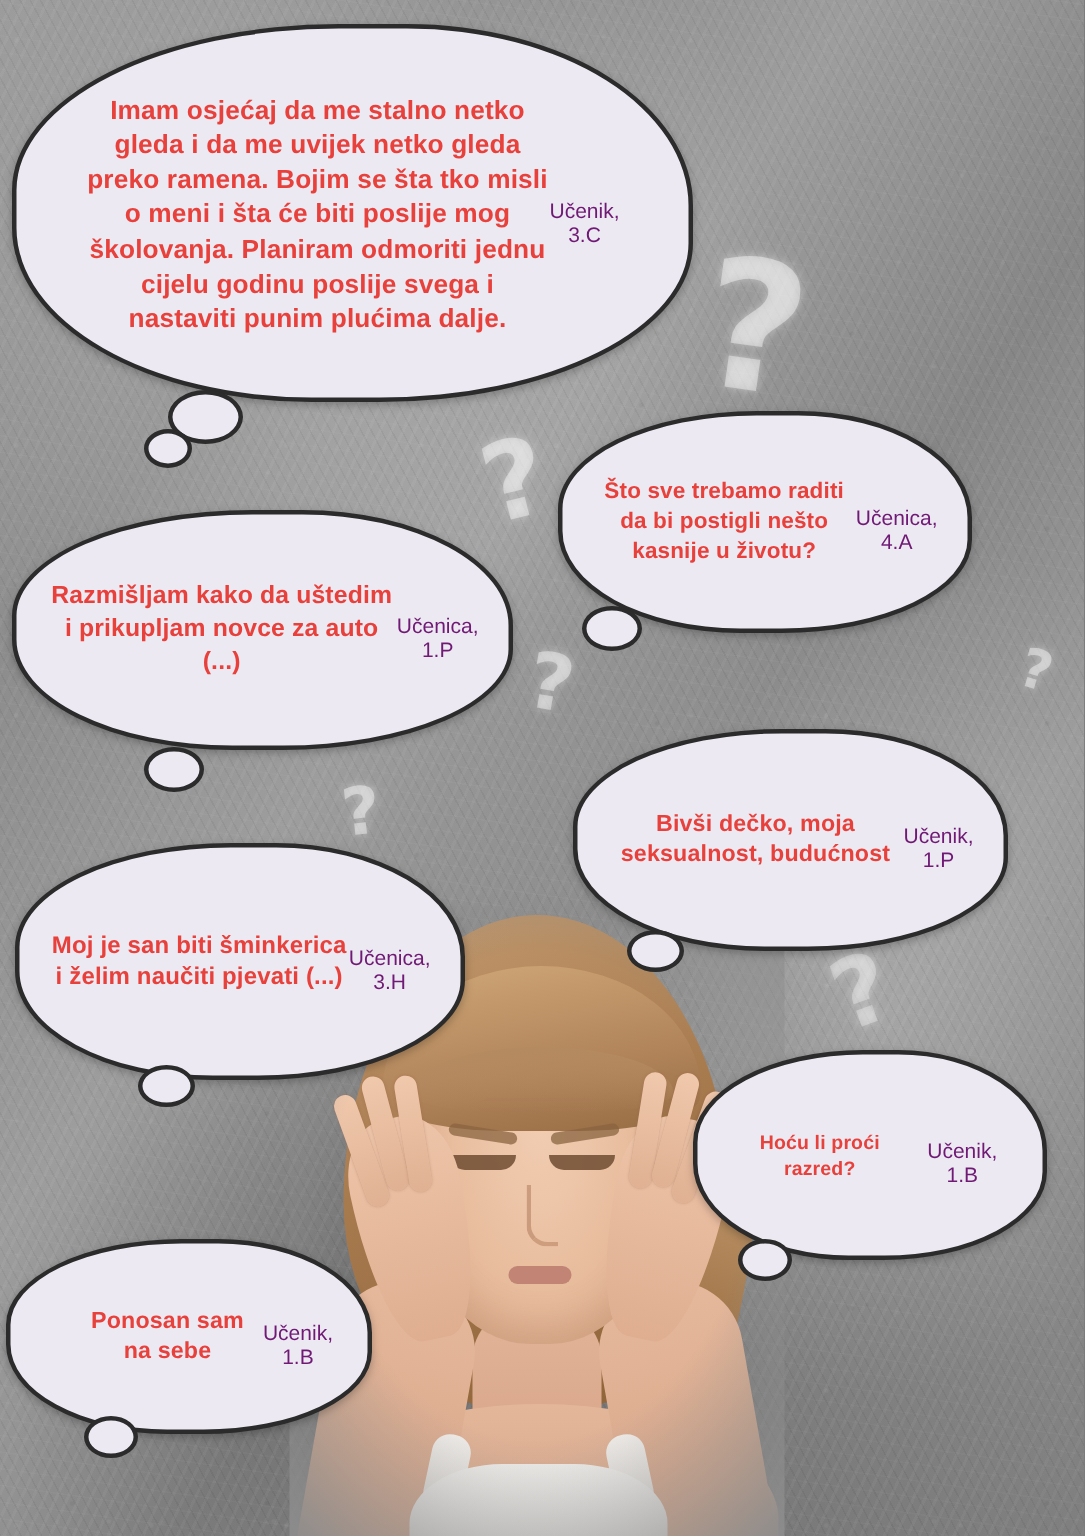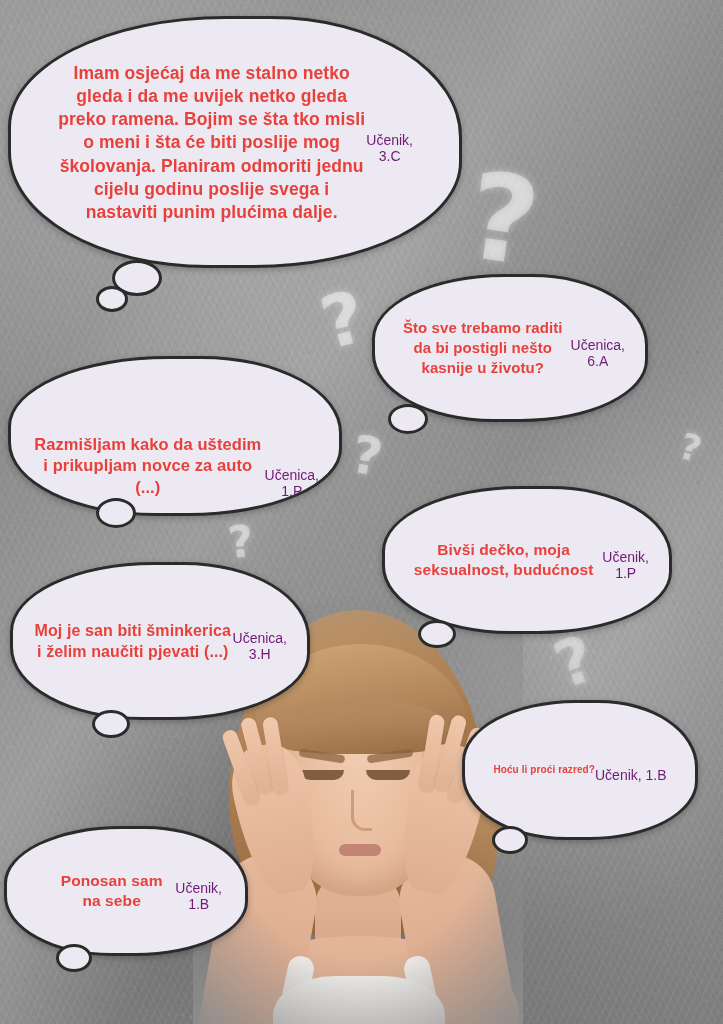--- a/index.html
+++ b/index.html
@@ -248,28 +248,28 @@
     background: #ece9f2;
     border: 3px solid #2b2b2b;
     border-radius: 50%;
   }
 
   
   #b1 { left: 8px;   top: 16px;  width: 454px; height: 252px; padding: 20px 46px 18px; }
   #b1 .txt { font-size: 17.5px; }
   #b2 { left: 372px; top: 274px; width: 276px; height: 148px; }
   #b2 .txt { font-size: 15px; }
-  #b3 { left: 8px;   top: 356px; width: 334px; height: 160px; align-items: flex-end; }
+  #b3 { left: 8px;   top: 340px; width: 334px; height: 160px; }
   #b3 .txt { font-size: 16.5px; }
   #b4 { left: 382px; top: 486px; width: 290px; height: 148px; }
   #b4 .txt { font-size: 15.5px; }
   #b5 { left: 10px;  top: 562px; width: 300px; height: 158px; }
   #b5 .txt { font-size: 16px; }
   #b6 { left: 462px; top: 700px; width: 236px; height: 140px; }
-  #b6 .txt { font-size: 10px; }
+  #b6 .txt { font-size: 13px; }
   #b7 { left: 4px;   top: 826px; width: 244px; height: 130px; }
   #b7 .txt { font-size: 15.5px; margin-left: 24px; }
 </style>
 </head>
 <body>
 
 <div class="poster">
 
   <div class="bg"></div>
   <div class="grain"></div>
@@ -315,21 +315,21 @@
 
   <div class="bubble cloudy" id="b1">
     <div class="txt">Imam osjećaj da me stalno netko gleda i da me uvijek netko gleda preko ramena. Bojim se šta tko misli o meni i šta će biti poslije mog školovanja. Planiram odmoriti jednu cijelu godinu poslije svega i nastaviti punim plućima dalje.</div>
     <div class="who">Učenik, 3.C</div>
   </div>
   <div class="bub-tail" style="left:112px; top:260px; width:44px; height:30px;"></div>
   <div class="bub-tail" style="left:96px; top:286px; width:26px; height:20px;"></div>
 
   <div class="bubble cloudy" id="b2">
     <div class="txt">Što sve trebamo raditi da bi postigli nešto kasnije u životu?</div>
-    <div class="who">Učenica, 6.A</div>
+    <div class="who">Učenica, 4.A</div>
   </div>
   <div class="bub-tail" style="left:388px; top:404px; width:34px; height:24px;"></div>
 
   <div class="bubble cloudy" id="b3">
     <div class="txt">Razmišljam kako da uštedim i prikupljam novce za auto (...)</div>
     <div class="who">Učenica, 1.P</div>
   </div>
   <div class="bub-tail" style="left:96px; top:498px; width:34px; height:24px;"></div>
 
   <div class="bubble cloudy" id="b4">

